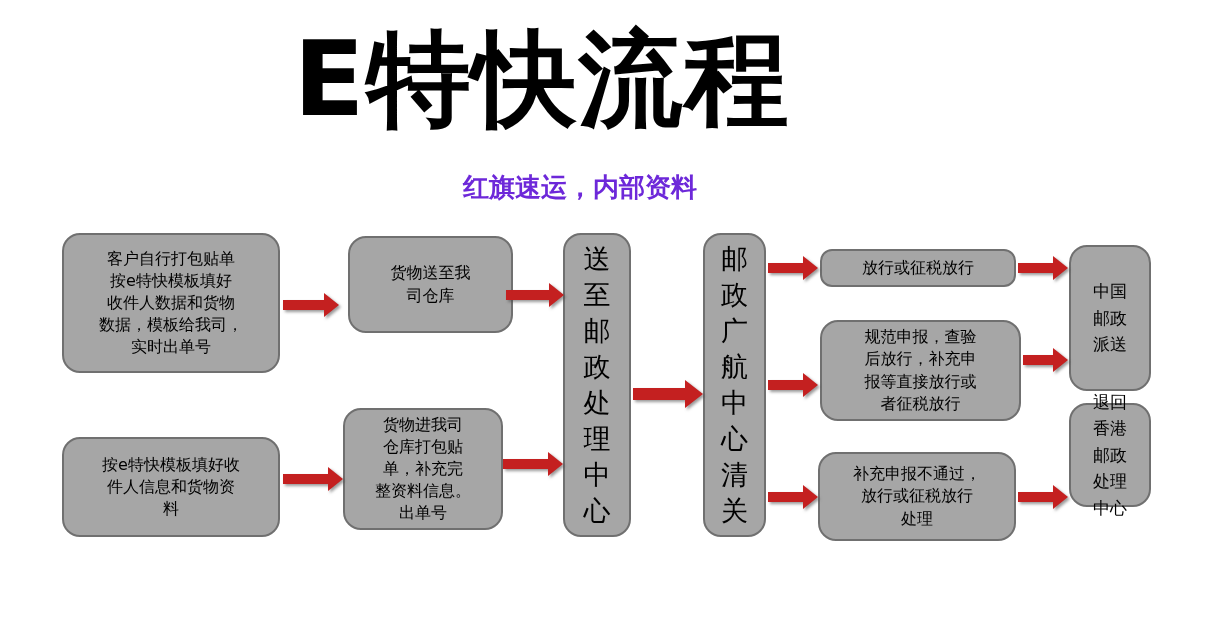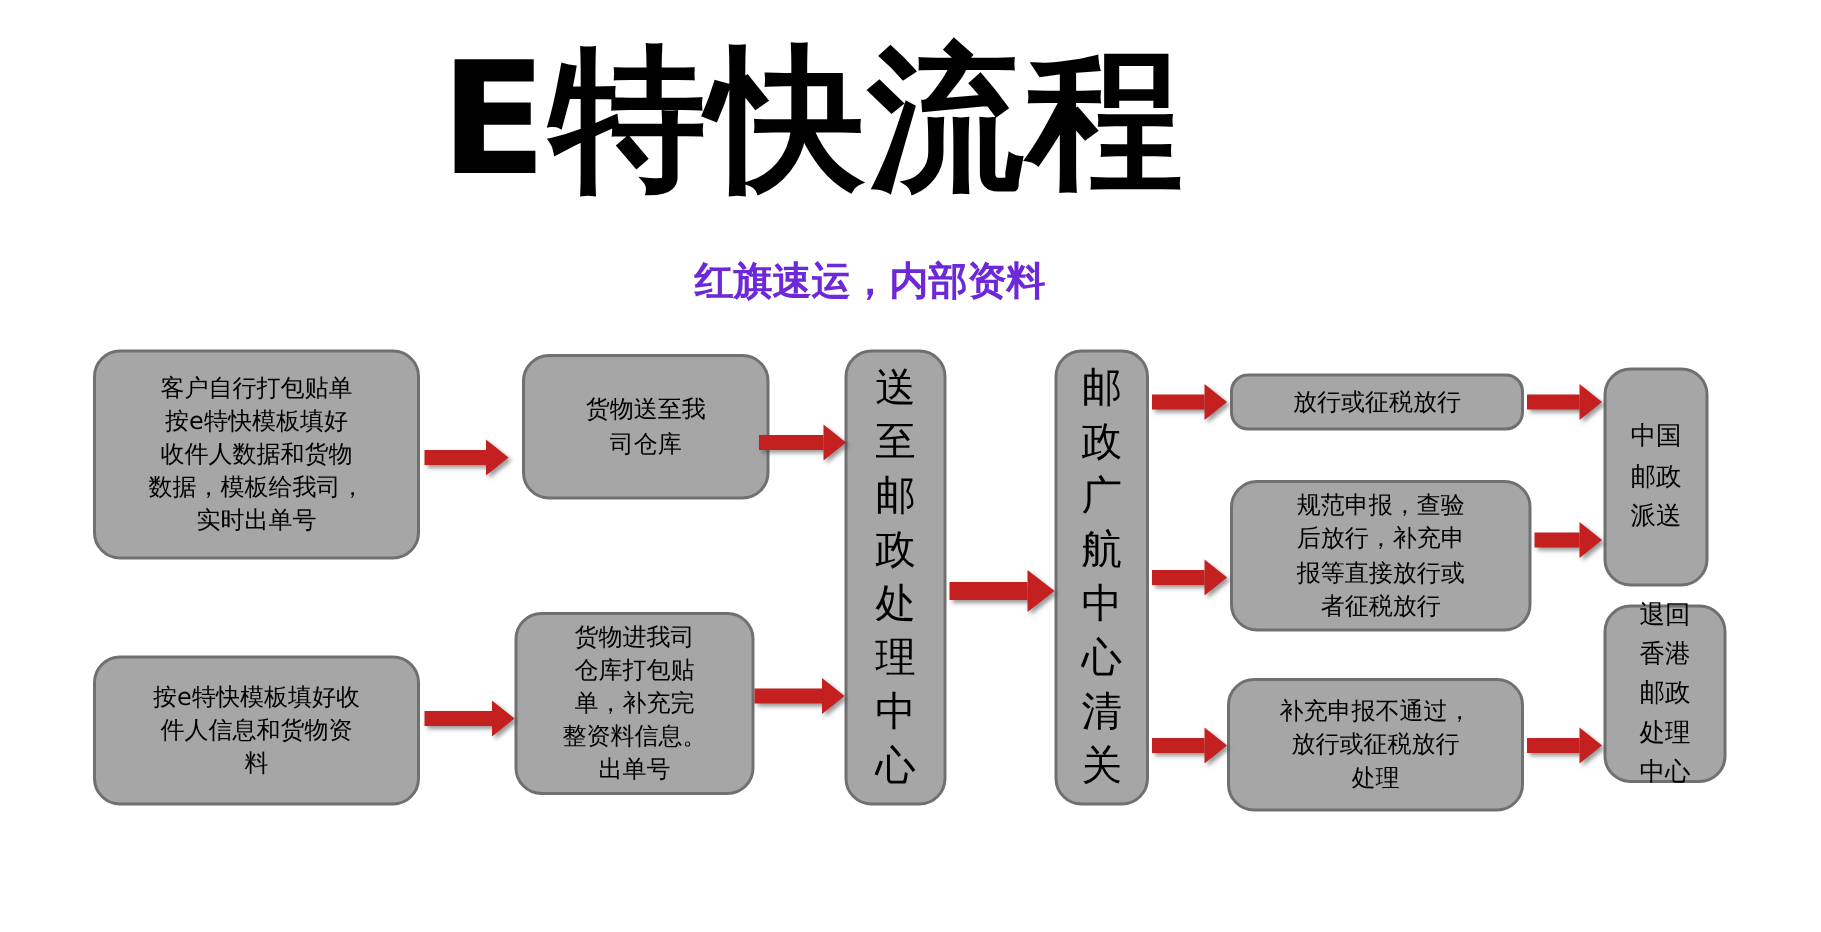--- a/index.html
+++ b/index.html
@@ -121,25 +121,25 @@
 
   <div class="node" style="left:820px; top:320px; width:201px; height:101px;">规范申报，查验
 后放行，补充申
 报等直接放行或
 者征税放行</div>
 
   <div class="node" style="left:818px; top:452px; width:198px; height:89px;">补充申报不通过，
 放行或征税放行
 处理</div>
 
-  <div class="node narrow" style="left:1069px; top:245px; width:70px; height:146px;">中国
+  <div class="node narrow" style="left:1069px; top:245px; width:82px; height:146px;">中国
 邮政
 派送</div>
 
-  <div class="node narrow" style="left:1069px; top:403px; width:82px; height:119px;">退回
+  <div class="node narrow" style="left:1069px; top:403px; width:82px; height:104px;">退回
 香港
 邮政
 处理
 中心</div>
 
   <div class="arrow" style="left:283px; top:293px; width:56px;">
       <div class="body"></div>
       <div class="head"></div>
     </div>
 

